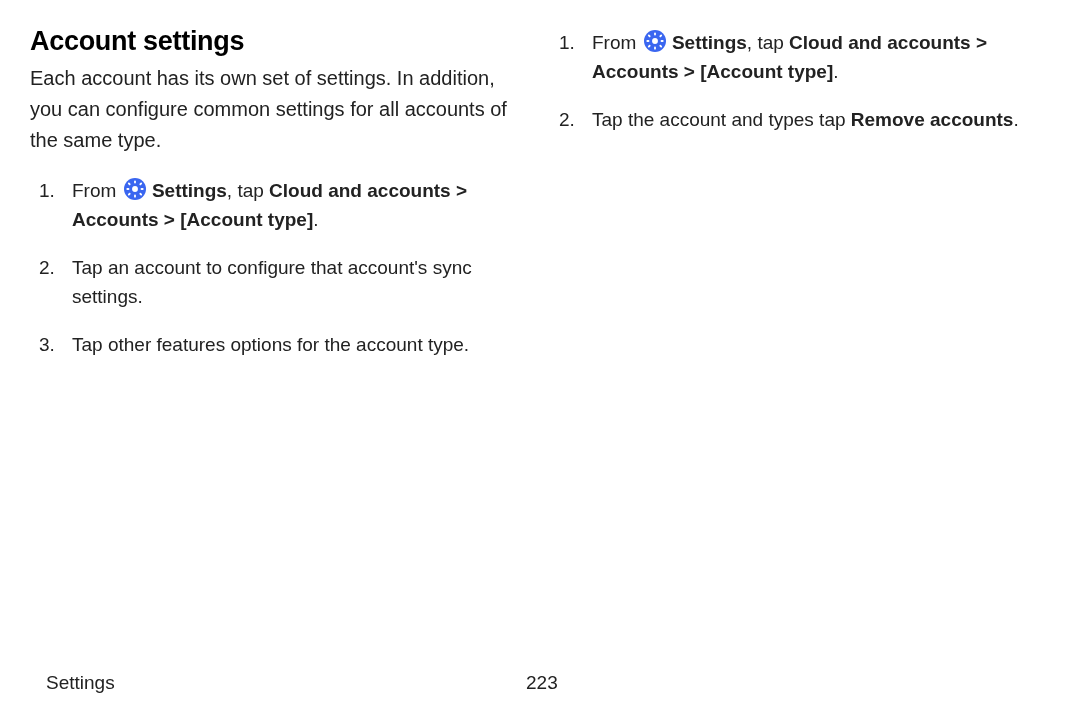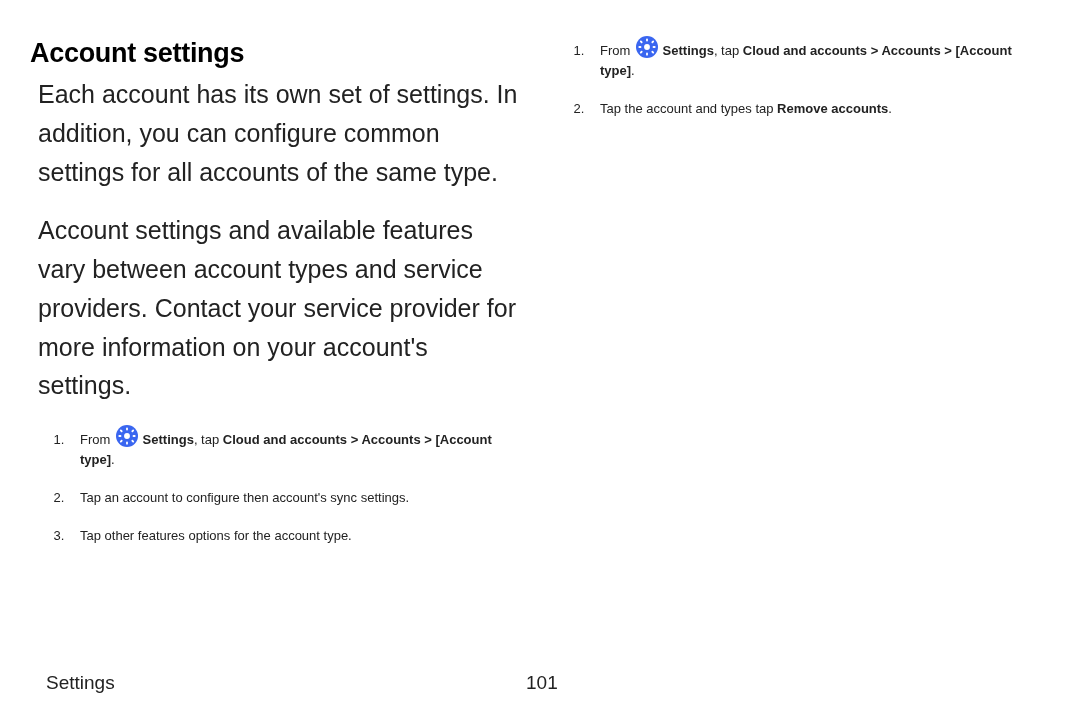--- a/index.html
+++ b/index.html
@@ -23,35 +23,35 @@
   .columns {
     display: flex;
     gap: 30px;
   }
   .col {
     width: 500px;
   }
   h2 {
     font-size: 27px;
     font-weight: 700;
-    margin: 18px 0 6px 0;
+    margin: 6px 0 6px 0;
     letter-spacing: -0.3px;
     font-family: "Arial Black", Arial, sans-serif;
   }
   p {
-    font-size: 25px;
+    font-size: 20px;
     line-height: 1.55;
-    margin: 6px 0 20px 8px;
+    margin: 6px 0 20px 0;
     color: #222;
   }
   ol {
-    font-size: 13px;
+    font-size: 19px;
     line-height: 1.55;
     padding-left: 22px;
-    margin: 16px;
+    margin: 8px;
     color: #222;
   }
   li {
     padding-left: 12px;
     margin-bottom: 18px;
   }
   .bold { font-weight:700; }
   .icon-gear {
     display: inline-flex;
     vertical-align: -3px;
@@ -68,21 +68,20 @@
 </style>
 </head>
 <body>
 
 <div class="page">
   <div class="columns">
 
     <div class="col">
       <h2>Account settings</h2>
       <p>Each account has its own set of settings. In addition, you can configure common settings for all accounts of the same type.</p>
-      <p>Account settings and available features vary between account types and service providers. Contact your service provider for more information on your account's settings.</p>
       <ol>
         <li>
           <span>From </span><span class="icon-gear">
               <svg width="22" height="22" viewBox="0 0 24 24">
                 <circle cx="12" cy="12" r="12" fill="#3a66f0"></circle>
                 <g fill="#fff">
                   <circle cx="12" cy="12" r="3.2"></circle>
                   <g>
                     <rect x="11" y="2.6" width="2" height="3.3" rx="1"></rect>
                     <rect x="11" y="18.1" width="2" height="3.3" rx="1"></rect>
@@ -91,21 +90,21 @@
                     <rect x="4.7" y="4.7" width="2" height="3.3" rx="1" transform="rotate(-45 5.7 6.35)"></rect>
                     <rect x="17.3" y="16" width="2" height="3.3" rx="1" transform="rotate(-45 18.3 17.65)"></rect>
                     <rect x="4.7" y="16" width="2" height="3.3" rx="1" transform="rotate(45 5.7 17.65)"></rect>
                     <rect x="17.3" y="4.7" width="2" height="3.3" rx="1" transform="rotate(45 18.3 6.35)"></rect>
                   </g>
                 </g>
               </svg>
             </span>
           <span class="bold">Settings</span><span>, tap </span><span class="bold">Cloud and accounts</span><span class="bold"> &gt; </span><span class="bold">Accounts</span><span class="bold"> &gt; </span><span class="bold">[Account type]</span><span>.</span>
         </li>
-        <li>Tap an account to configure then account's sync settings.</li>
+        <li>Tap an account to configure that account's sync settings.</li>
         <li>Tap other features options for the account type.</li>
       </ol>
     </div>
 
     <div class="col">
       <ol>
         <li>
           <span>From </span><span class="icon-gear">
               <svg width="22" height="22" viewBox="0 0 24 24">
                 <circle cx="12" cy="12" r="12" fill="#3a66f0"></circle>
@@ -129,15 +128,15 @@
         <li>
           <span>Tap the account and types tap </span><span class="bold">Remove accounts</span><span>.</span>
         </li>
       </ol>
     </div>
 
   </div>
 
   <div class="footer">
     <span class="sec">Settings</span>
-    <span>101</span>
+    <span>223</span>
   </div>
 </div>
 
 </body></html>

